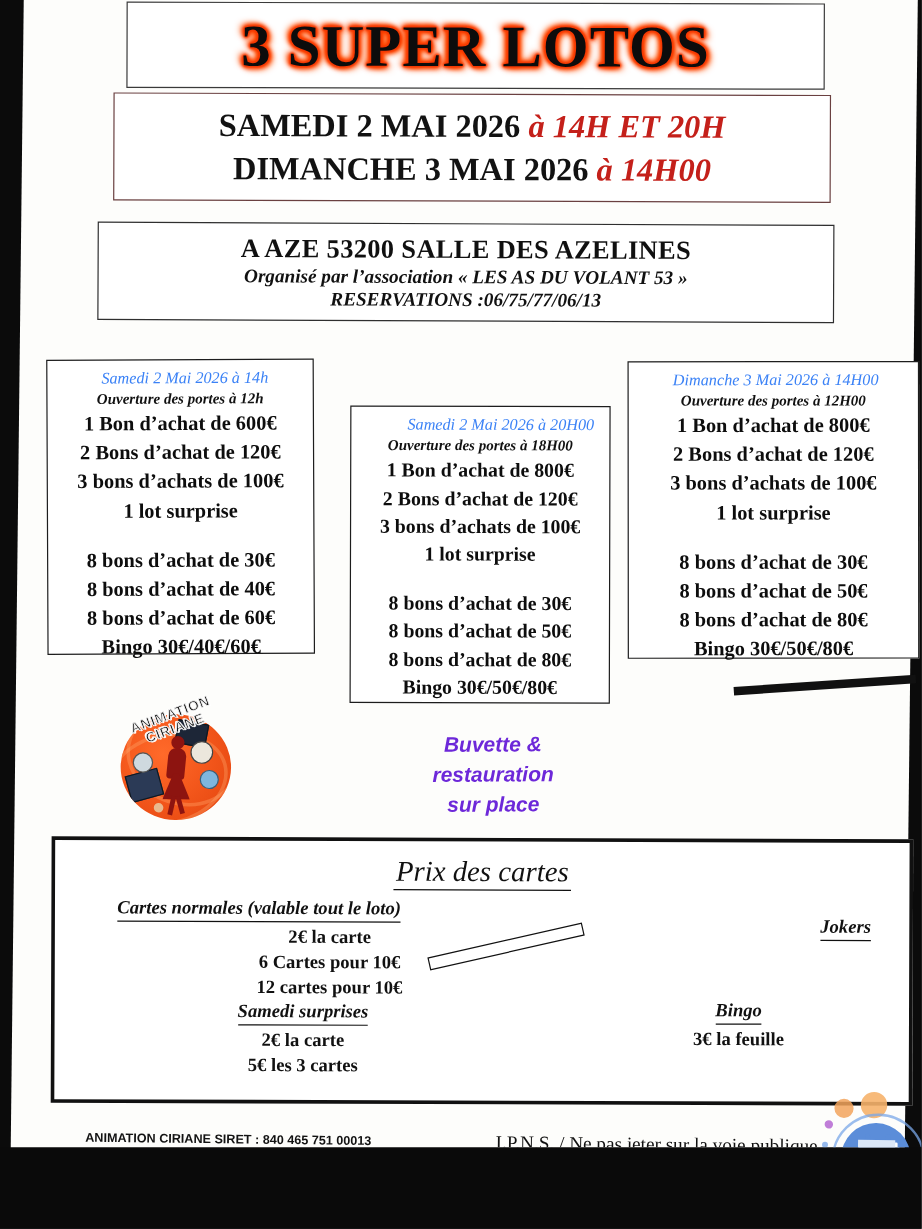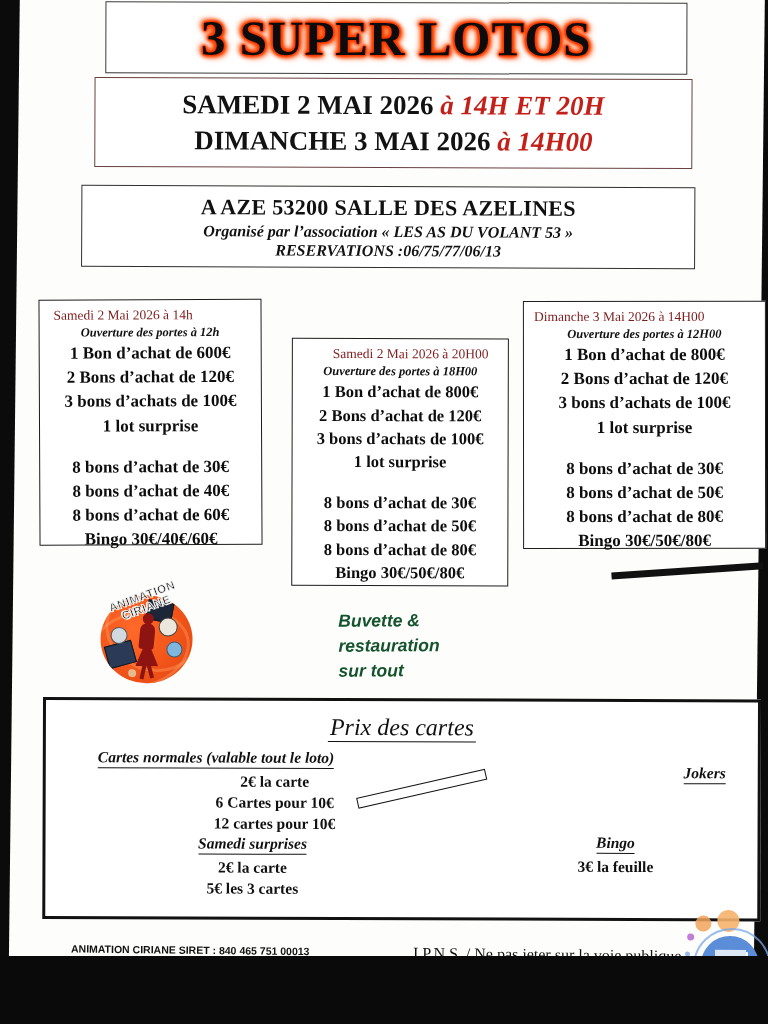--- a/index.html
+++ b/index.html
@@ -70,22 +70,23 @@
   
   .prize-box{
     border:1.6px solid #1d1d1d;background:#fff;box-sizing:border-box;
     padding:7px 6px 8px 6px;
   }
   #box-sam14{left:24px;top:316px;width:223px;height:246px;transform:rotate(-0.9deg);}
   #box-sam20{left:277px;top:352px;width:217px;height:248px;transform:rotate(-0.5deg);}
   #box-dim{left:508px;top:312px;width:243px;height:248px;transform:rotate(-0.7deg);}
 
   .pb-date{
-    font-size:13.5px;color:#7f1d1d;font-weight:400;text-align:left;padding-left:8px;
+    font-size:13.5px;color:#3b82f6;font-weight:400;text-align:center;padding-left:8px;
     line-height:1.25;
+    font-style:italic;
   }
   #box-sam20 .pb-date{padding-left:6px;margin-left:28px;}
   #box-dim .pb-date{padding-left:4px;}
   .pb-open{
     font-size:12.5px;font-weight:700;font-style:italic;color:#111;
     text-align:center;line-height:1.3;margin-bottom:1px;
   }
   .pb-line{
     font-size:17px;font-weight:700;color:#0d0d0d;text-align:center;line-height:1.42;
     white-space:nowrap;
@@ -136,22 +137,22 @@
     font-weight:700;font-size:11.5px;letter-spacing:.6px;color:#111;
     -webkit-text-stroke:0.7px #f2f2f2;
     text-shadow:0 0 1px #fff,1px 1px 0 #fff,-1px -1px 0 #fff;
     line-height:1.05;
   }
 
   
   #buvette{
     left:326px;top:622px;width:145px;height:82px;
     font-family:"Liberation Sans", sans-serif;
-    font-weight:700;font-style:italic;font-size:17.5px;color:#14532d;
-    line-height:1.42;
+    font-weight:700;font-style:italic;font-size:17.5px;color:#6d28d9;
+    text-align:center;line-height:1.42;
     transform:rotate(-1deg);
   }
 
   
   #prices-box{
     left:32px;top:712px;width:718px;height:222px;
     border:3px solid #111;background:#fff;box-sizing:border-box;
     transform:rotate(-0.45deg);
   }
   #prices-title{
@@ -301,21 +302,21 @@
       </div>
       <div id="logo-text">
         <div class="logo-word">ANIMATION</div>
         <div class="logo-word">CIRIANE</div>
       </div>
     </div>
 
     <div class="abs" id="buvette">
       <div>Buvette &amp;</div>
       <div>restauration</div>
-      <div>sur tout</div>
+      <div>sur place</div>
     </div>
 
     <div class="abs" id="prices-box">
       <div id="prices-title">
         <span>Prix des cartes</span>
       </div>
 
       <div id="cn-block">
         <span class="col-head">Cartes normales (valable tout le loto)</span>
         <div class="lines">

